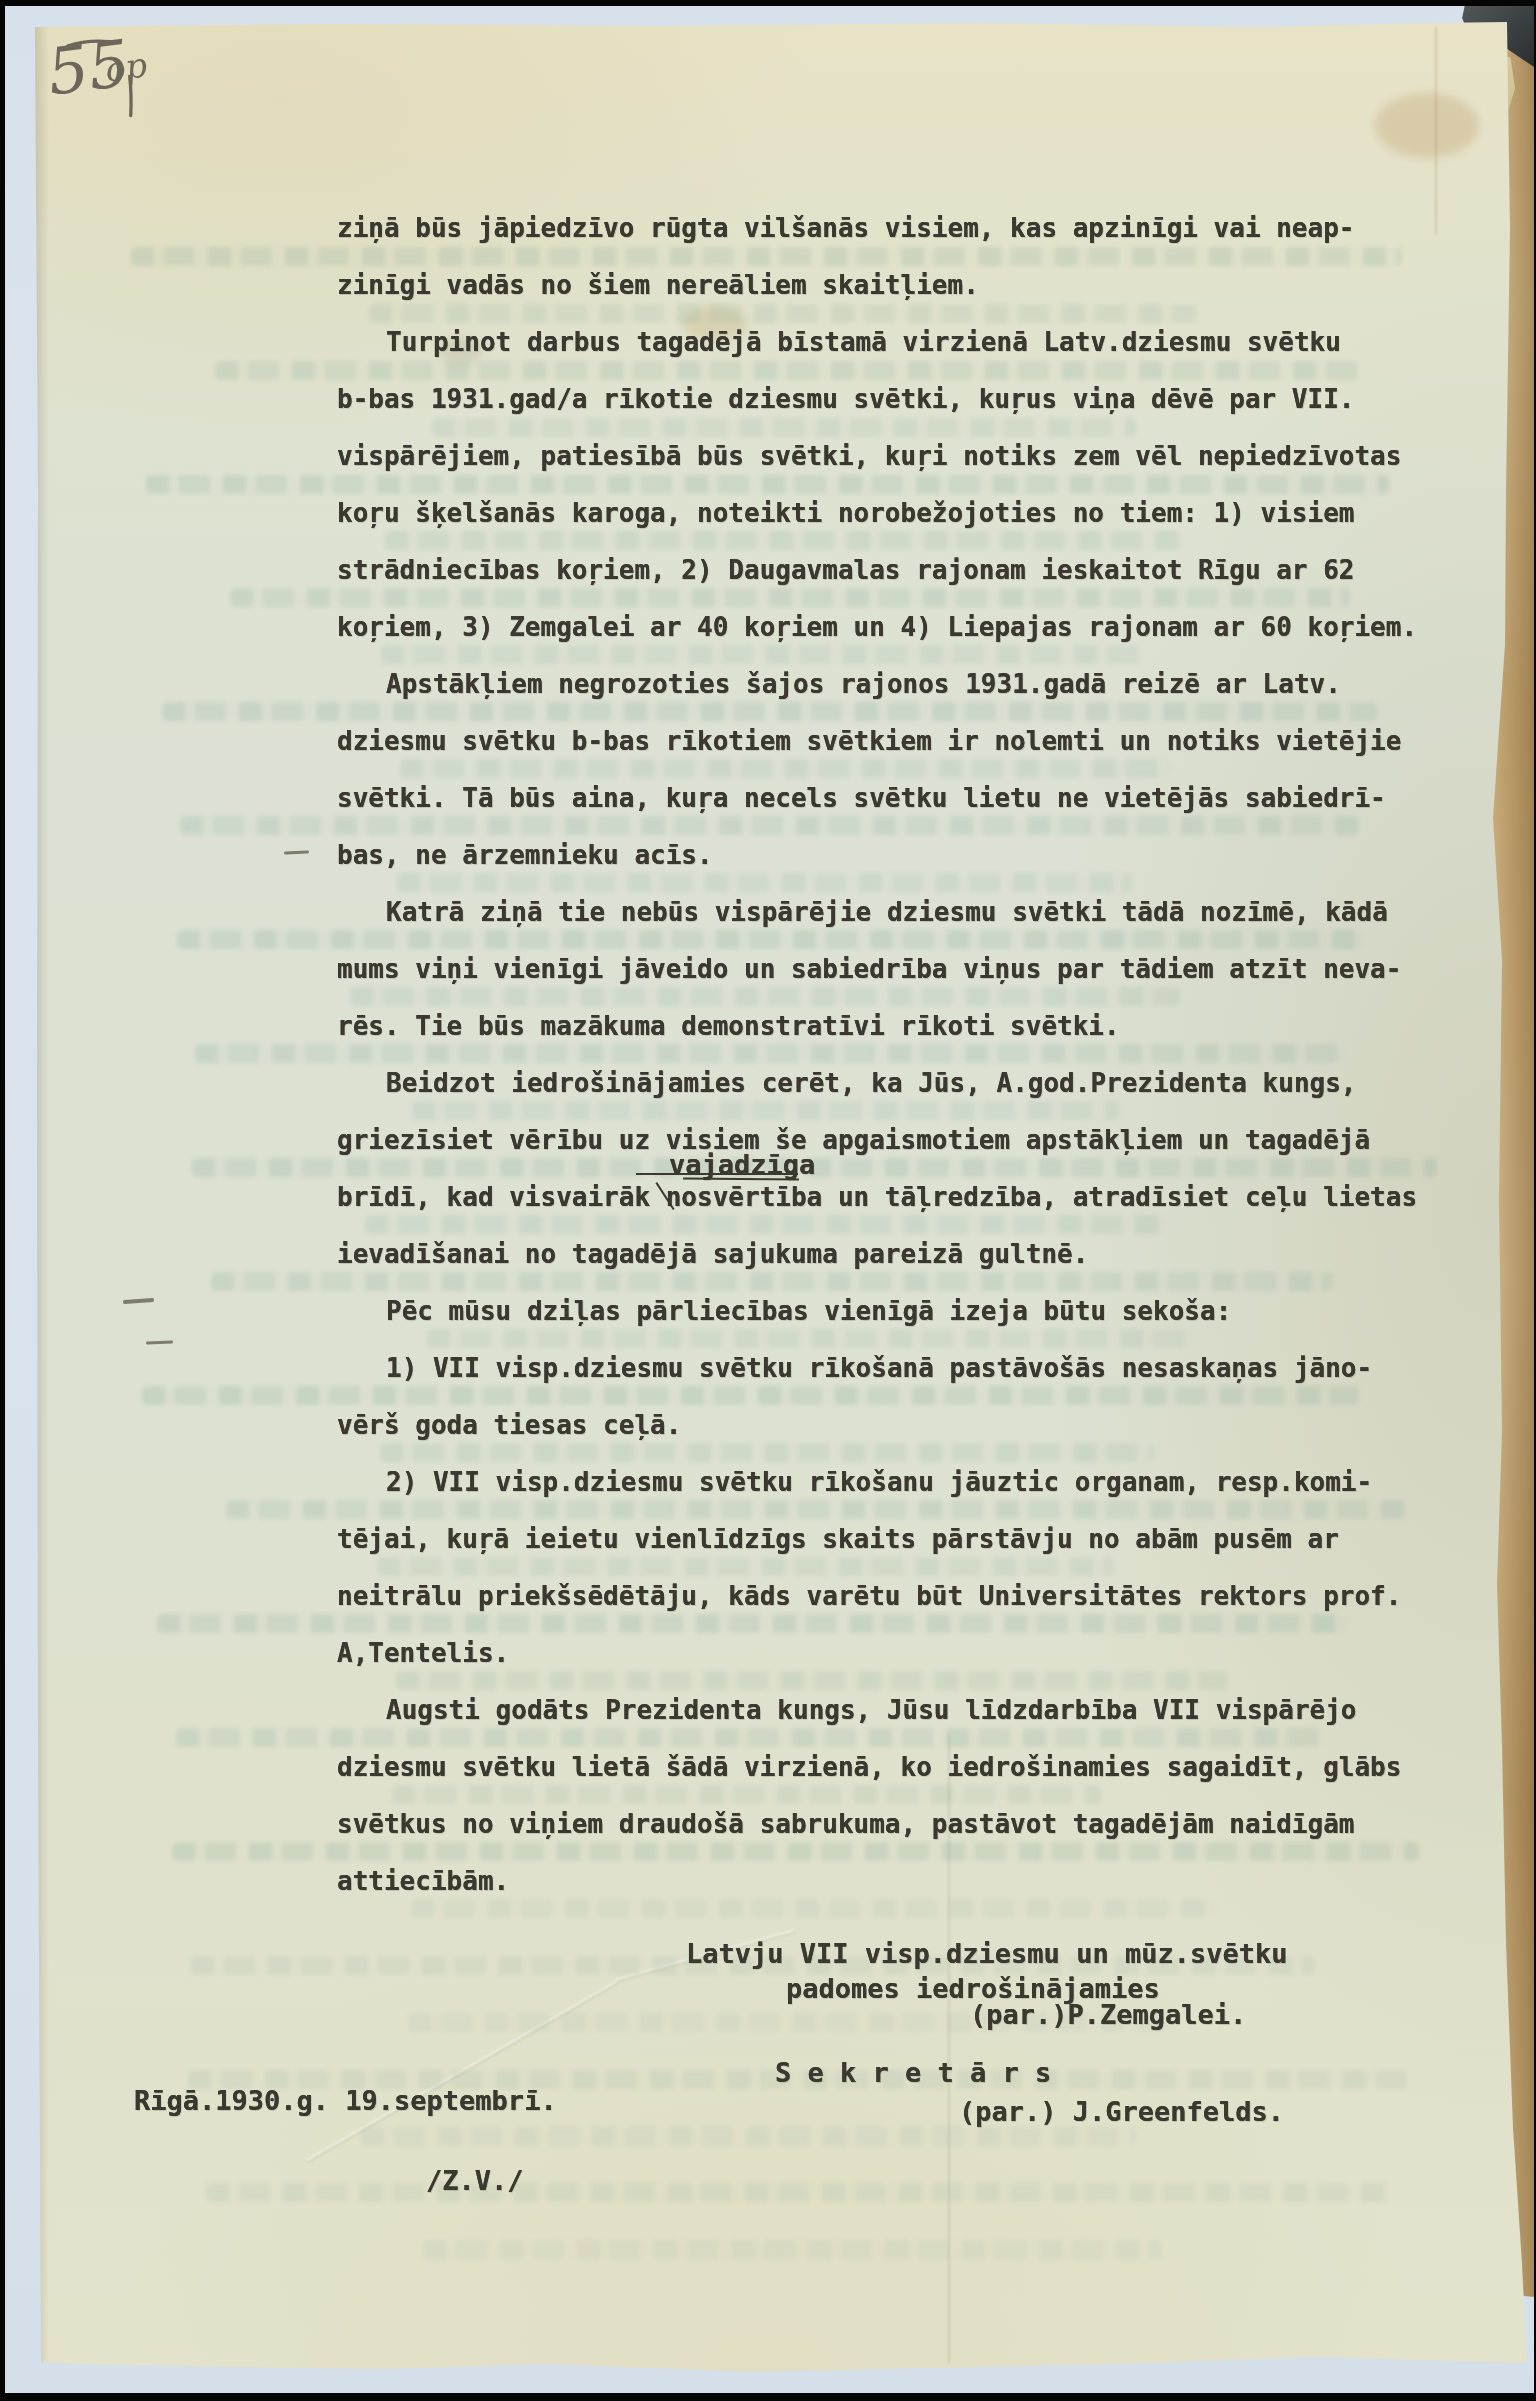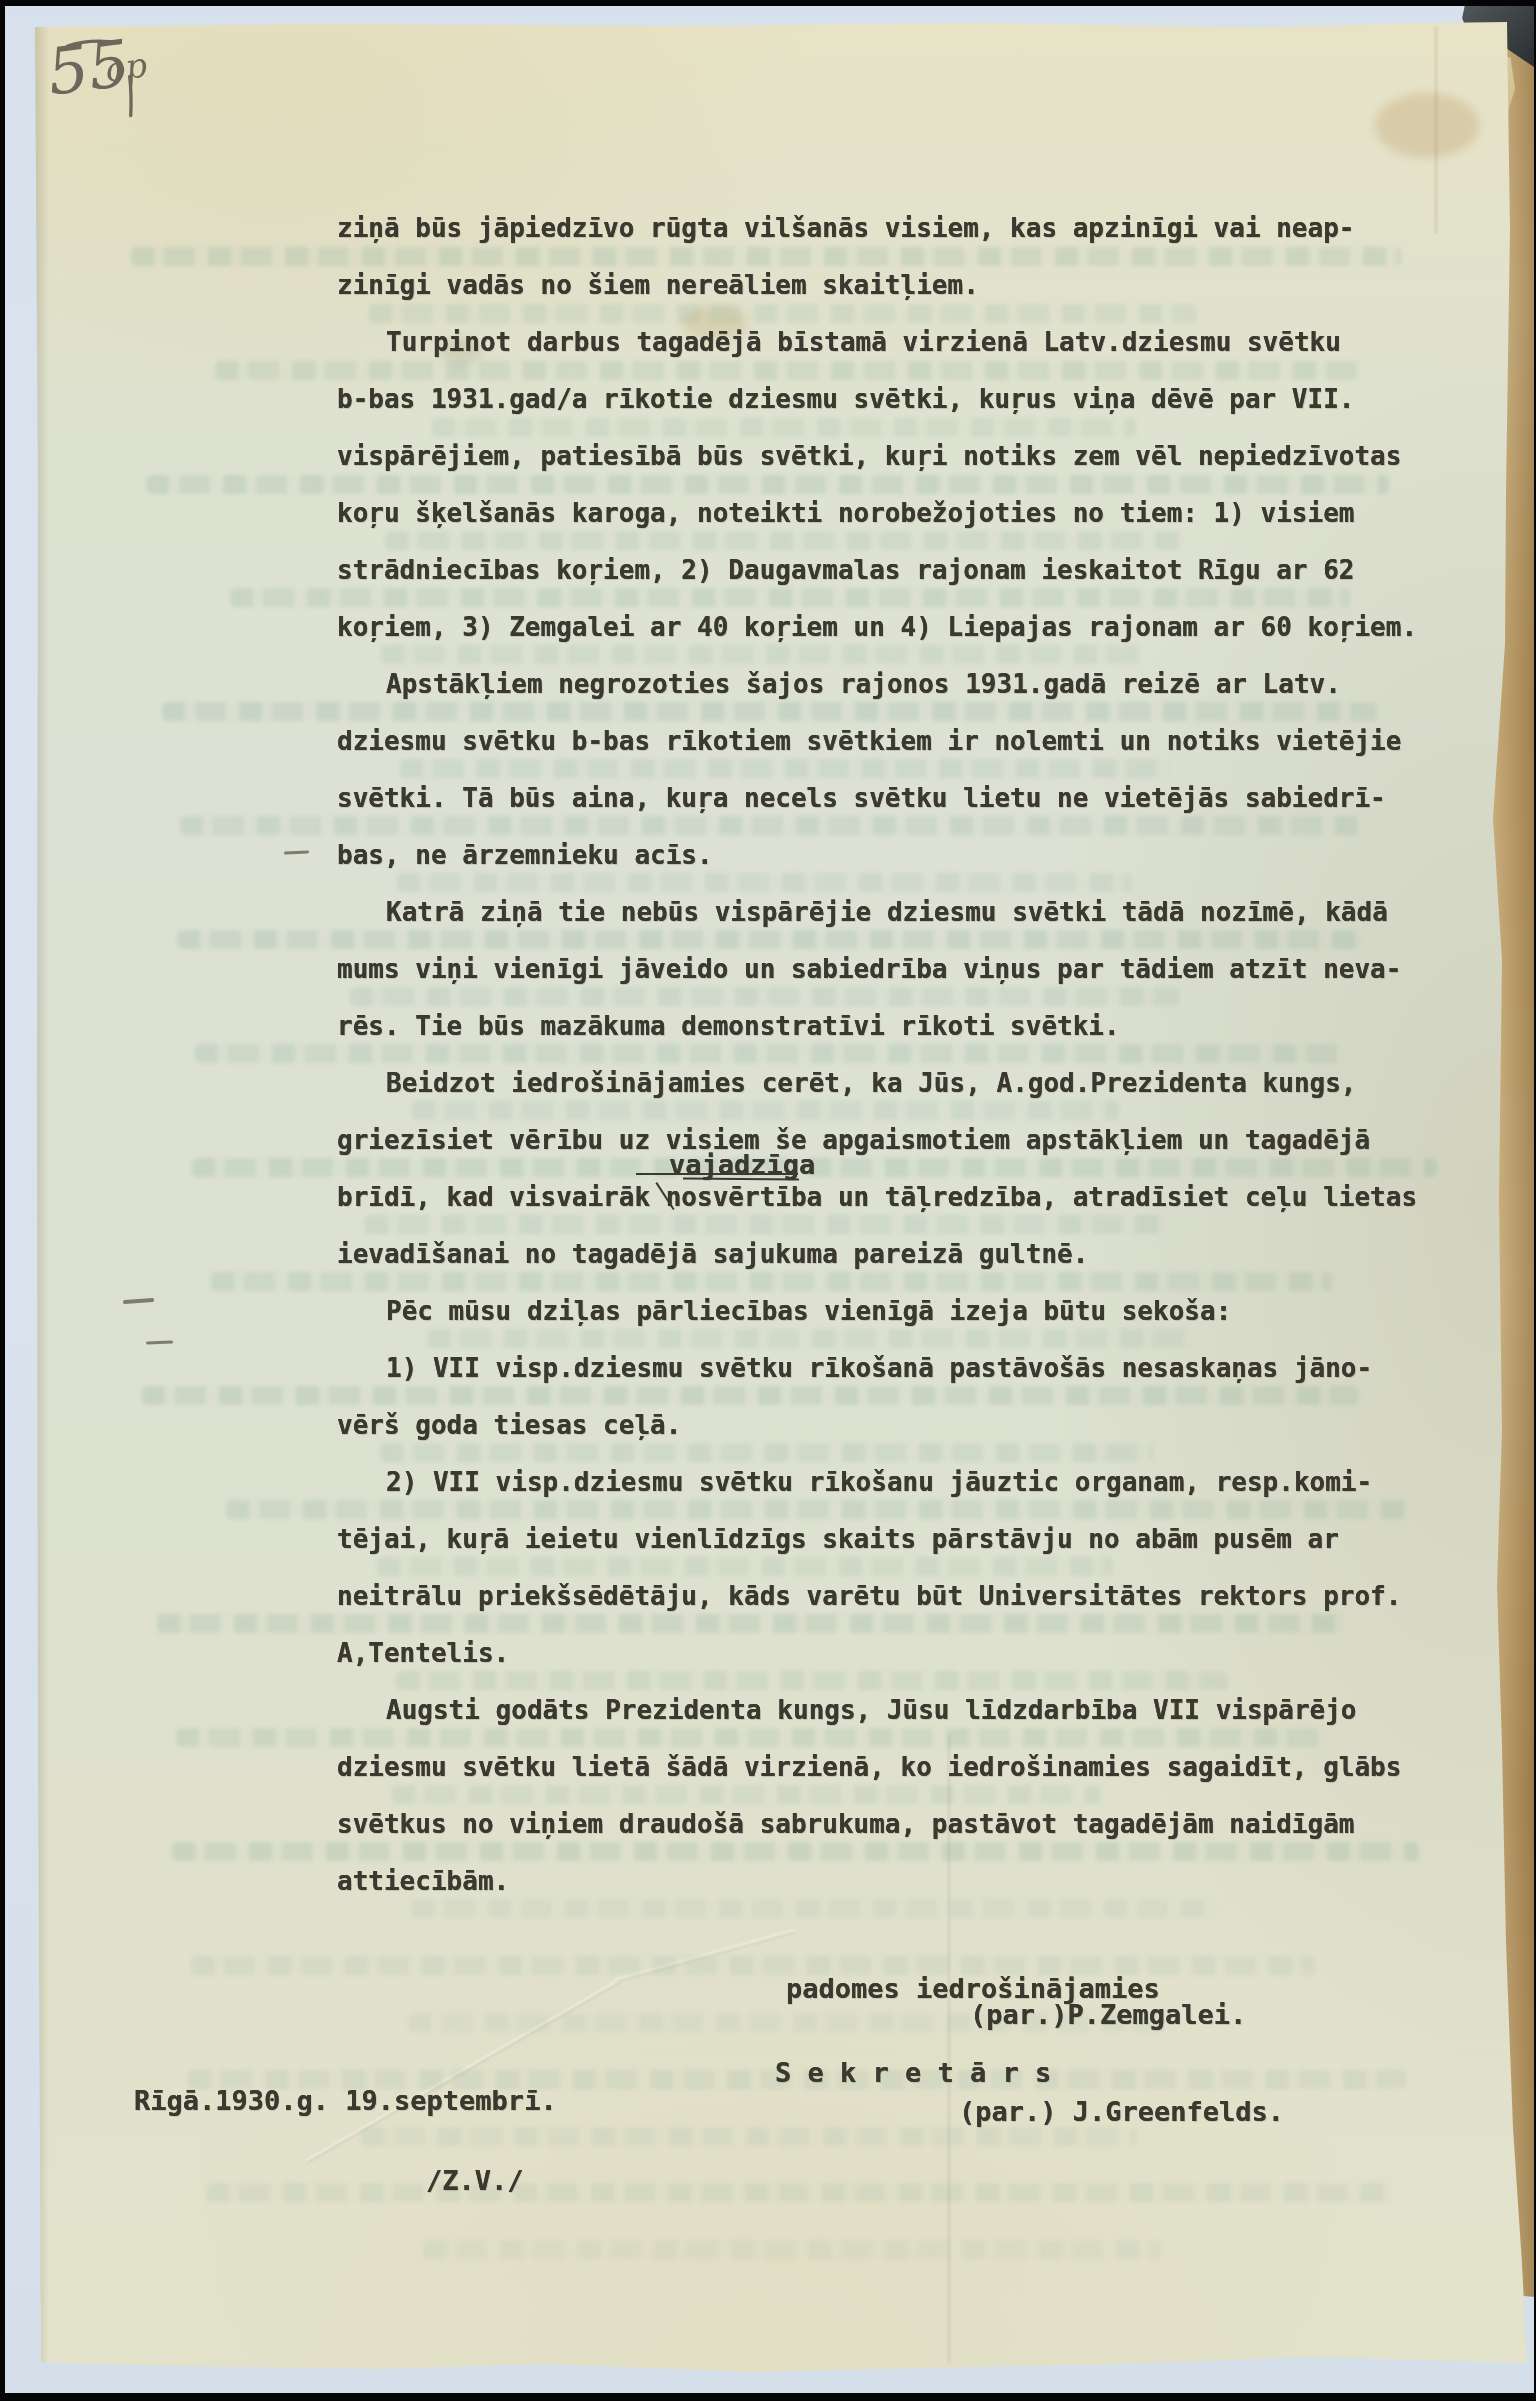--- a/index.html
+++ b/index.html
@@ -161,20 +161,21 @@
       <path d="M148,78 Q152,112 150,150" fill="none" stroke="#6c675a" stroke-width="6" stroke-linecap="round"></path>
     </svg>
 
     <div id="typed-body"><div class="typed-line">ziņā būs jāpiedzīvo rūgta vilšanās visiem, kas apzinīgi vai neap-</div><div class="typed-line">zinīgi vadās no šiem nereāliem skaitļiem.</div><div class="typed-line indent">Turpinot darbus tagadējā bīstamā virzienā Latv.dziesmu svētku</div><div class="typed-line">b-bas 1931.gad/a rīkotie dziesmu svētki, kuŗus viņa dēvē par VII.</div><div class="typed-line">vispārējiem, patiesībā būs svētki, kuŗi notiks zem vēl nepiedzīvotas</div><div class="typed-line">koŗu šķelšanās karoga, noteikti norobežojoties no tiem: 1) visiem</div><div class="typed-line">strādniecības koŗiem, 2) Daugavmalas rajonam ieskaitot Rīgu ar 62</div><div class="typed-line">koŗiem, 3) Zemgalei ar 40 koŗiem un 4) Liepajas rajonam ar 60 koŗiem.</div><div class="typed-line indent">Apstākļiem negrozoties šajos rajonos 1931.gadā reizē ar Latv.</div><div class="typed-line">dziesmu svētku b-bas rīkotiem svētkiem ir nolemti un notiks vietējie</div><div class="typed-line">svētki. Tā būs aina, kuŗa necels svētku lietu ne vietējās sabiedrī-</div><div class="typed-line">bas, ne ārzemnieku acīs.</div><div class="typed-line indent">Katrā ziņā tie nebūs vispārējie dziesmu svētki tādā nozīmē, kādā</div><div class="typed-line">mums viņi vienīgi jāveido un sabiedrība viņus par tādiem atzīt neva-</div><div class="typed-line">rēs. Tie būs mazākuma demonstratīvi rīkoti svētki.</div><div class="typed-line indent">Beidzot iedrošinājamies cerēt, ka Jūs, A.god.Prezidenta kungs,</div><div class="typed-line">griezīsiet vērību uz visiem še apgaismotiem apstākļiem un tagadējā</div><div class="typed-line">brīdī, kad visvairāk nosvērtība un tāļredzība, atradīsiet ceļu lietas</div><div class="typed-line">ievadīšanai no tagadējā sajukuma pareizā gultnē.</div><div class="typed-line indent">Pēc mūsu dziļas pārliecības vienīgā izeja būtu sekoša:</div><div class="typed-line indent">1) VII visp.dziesmu svētku rīkošanā pastāvošās nesaskaņas jāno-</div><div class="typed-line">vērš goda tiesas ceļā.</div><div class="typed-line indent">2) VII visp.dziesmu svētku rīkošanu jāuztic organam, resp.komi-</div><div class="typed-line">tējai, kuŗā ieietu vienlīdzīgs skaits pārstāvju no abām pusēm ar</div><div class="typed-line">neitrālu priekšsēdētāju, kāds varētu būt Universitātes rektors prof.</div><div class="typed-line">A,Tentelis.</div><div class="typed-line indent">Augsti godāts Prezidenta kungs, Jūsu līdzdarbība VII vispārējo</div><div class="typed-line">dziesmu svētku lietā šādā virzienā, ko iedrošinamies sagaidīt, glābs</div><div class="typed-line">svētkus no viņiem draudošā sabrukuma, pastāvot tagadējām naidīgām</div><div class="typed-line">attiecībām.</div></div>
 
     <div class="typed" id="insertion-word">vajadzīga</div>
     <div class="ink-line" id="insertion-underline"></div>
     <div class="ink-line" id="insertion-underline-2"></div>
     <div class="ink-line" id="insertion-caret"></div>
 
+    <div class="typed" style="left:686px;top:1938px;">Latvju VII visp.dziesmu un mūz.svētku</div>
     <div class="typed" style="left:786px;top:1973px;">padomes iedrošinājamies</div>
     <div class="typed" style="left:970px;top:1999px;">(par.)P.Zemgalei.</div>
     <div class="typed" style="left:775px;top:2057px;">S e k r e t ā r s</div>
     <div class="typed" style="left:959px;top:2084px;margin-top:12px;">(par.) J.Greenfelds.</div>
     <div class="typed" style="left:134px;top:2085px;">Rīgā.1930.g. 19.septembrī.</div>
     <div class="typed" style="left:426px;top:2165px;">/Z.V./</div>
   </div>
 
   <div class="frame" id="frame-top"></div>
   <div class="frame" id="frame-left"></div>

